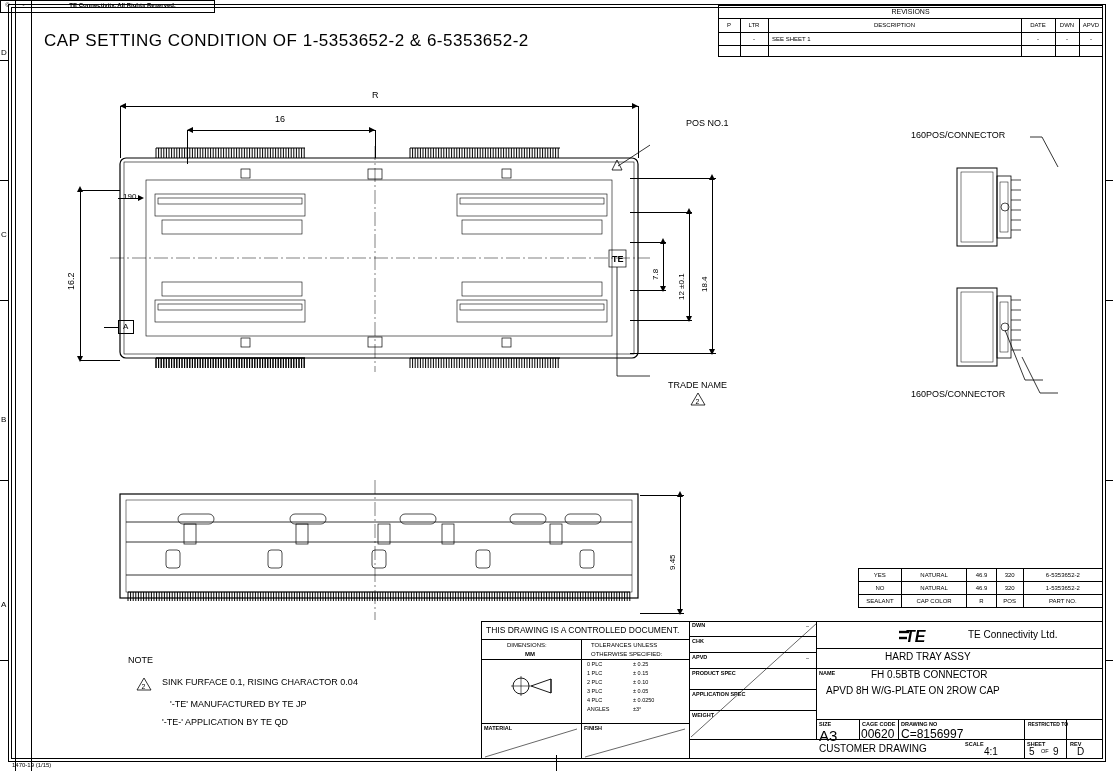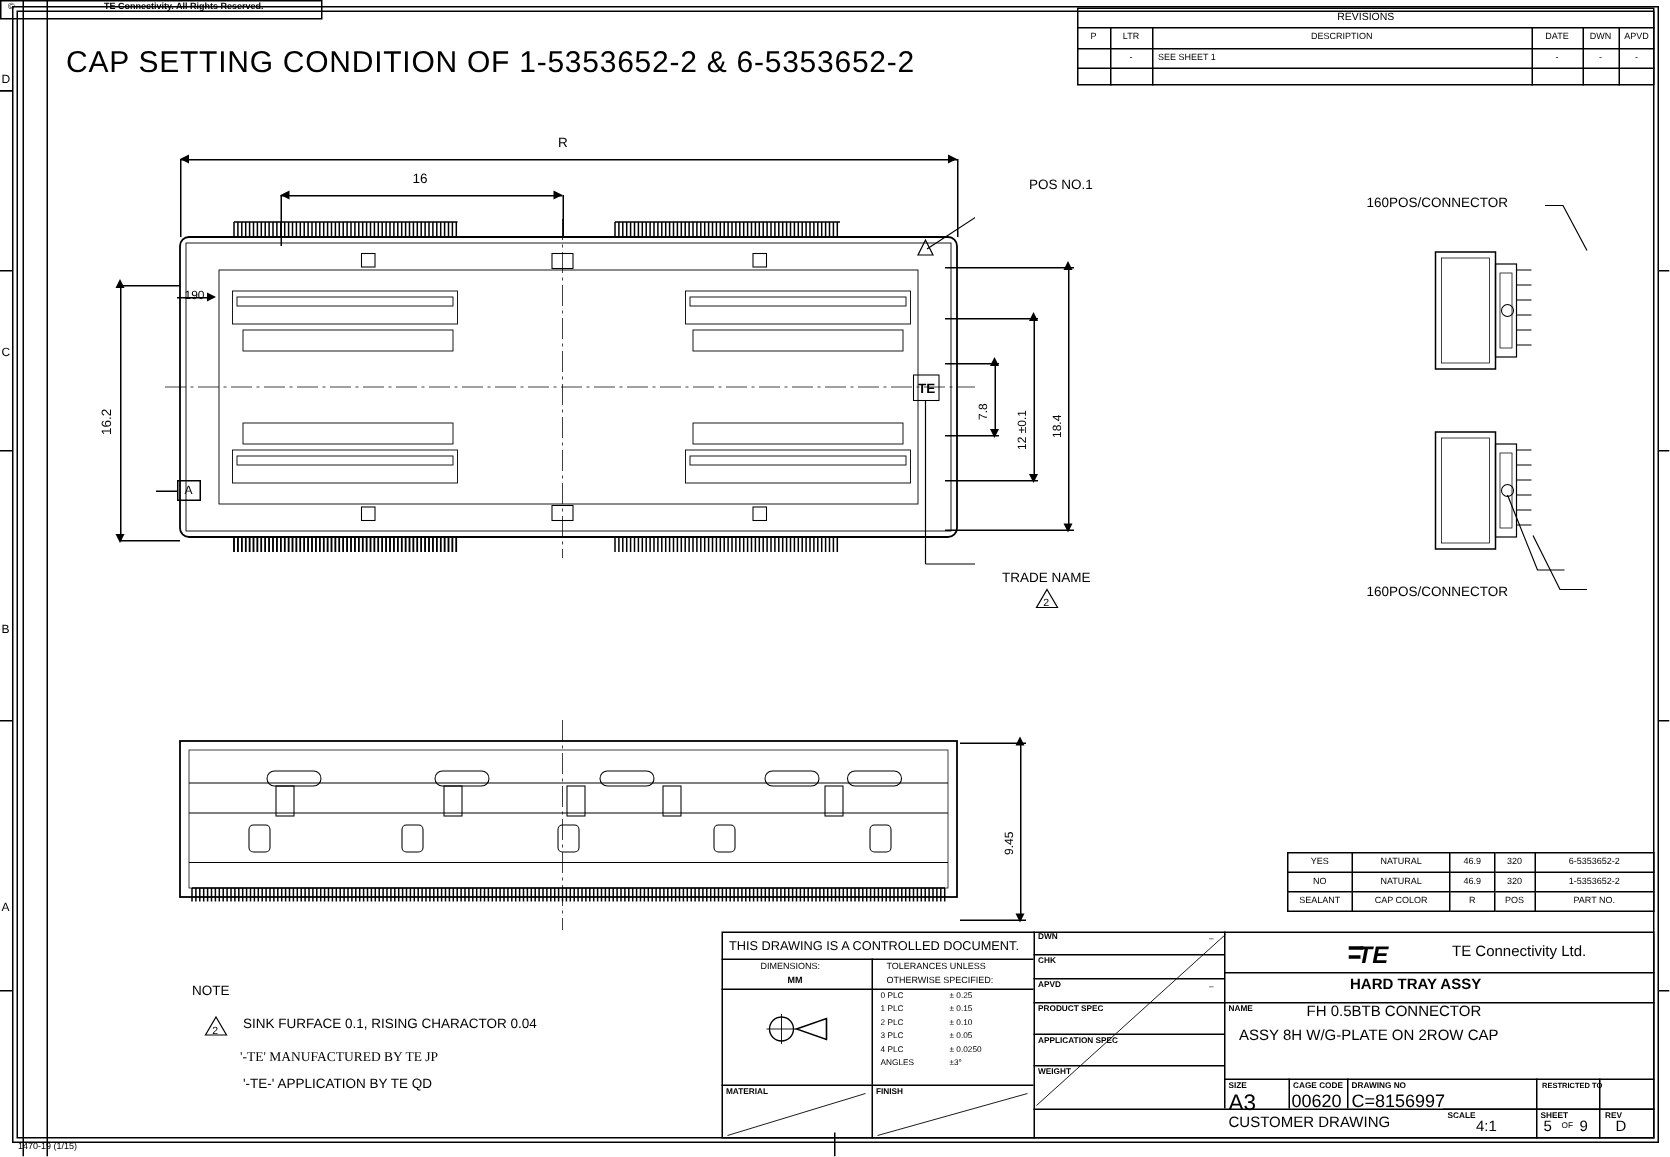--- a/index.html
+++ b/index.html
@@ -15,21 +15,21 @@
   #sheet-border{left:8px;top:4px;width:1098px;height:758px;border:1px solid #000;box-sizing:border-box;}
   #sheet-border-inner{left:11px;top:7px;width:1092px;height:752px;border:1px solid #000;box-sizing:border-box;}
 
   
   #copyright-bar{left:14px;top:5px;width:215px;height:13px;border:1px solid #000;box-sizing:border-box;background:#fff;}
   #copyright-bar .c1{position:absolute;left:0;top:0;width:16px;height:100%;border-right:1px solid #000;box-sizing:border-box;}
   #copyright-bar .c2{position:absolute;left:16px;top:0;width:16px;height:100%;border-right:1px solid #000;box-sizing:border-box;}
   .mini{font-size:6px;line-height:11px;text-align:center;}
 
   
-  #drawing-title{left:44px;top:31px;font-size:20px;letter-spacing:.5px;}
+  #drawing-title{left:44px;top:31px;font-size:17px;letter-spacing:.5px;}
 
   
   #rev-block{left:718px;top:5px;width:385px;height:52px;}
   #rev-block .cell{position:absolute;font-size:6px;text-align:center;line-height:9px;}
 
   
   #title-block{left:481px;top:621px;width:622px;height:138px;}
 
   .tb-label{font-size:5.5px;}
   .tb-text{font-size:8px;}
@@ -829,21 +829,21 @@
 
 <div class="abs" style="left:128px;top:655px;">
   <div class="txt lbl" style="left:0;top:0;position:relative;display:block;">NOTE</div>
   <div style="position:absolute;left:8px;top:22px;width:16px;height:14px;">
     <svg width="16" height="14">
         <polygon points="8,1 15,13 1,13" fill="none" stroke="#000" stroke-width="0.8"></polygon>
         <text x="5.5" y="12" font-size="7" font-family="Liberation Sans, sans-serif">2</text>
       </svg>
   </div>
   <div class="txt lbl" style="left:34px;top:22px;">SINK FURFACE 0.1, RISING CHARACTOR 0.04</div>
-  <div class="txt lbl" style="left:32px;top:44px;font-family:Liberation Serif, serif;">'-TE' MANUFACTURED BY TE JP</div>
+  <div class="txt lbl" style="left:42px;top:44px;">'-TE' MANUFACTURED BY TE JP</div>
   <div class="txt lbl" style="left:34px;top:62px;">'-TE-' APPLICATION BY TE QD</div>
 </div>
 
 <div class="abs" style="left:858px;top:568px;">
   <table class="gr" style="width:245px;">
     <tbody>
         <tr>
       <td style="width:40px">YES</td>
       <td style="width:62px">NATURAL</td>
       <td style="width:27px">46.9</td>
@@ -954,23 +954,23 @@
 
   <div class="abs" style="left:418px;top:4px;width:56px;height:20px;">
     <svg width="56" height="20">
       <text x="6" y="17" font-family="Liberation Sans, sans-serif" font-size="16" font-weight="bold" font-style="italic">TE</text>
       <line x1="0" y1="7" x2="10" y2="7" stroke="#000" stroke-width="2.4"></line>
       <line x1="0" y1="13" x2="8" y2="13" stroke="#000" stroke-width="2.4"></line>
     </svg>
   </div>
   <div class="txt" style="left:487px;top:8px;font-size:10px;">TE Connectivity Ltd.</div>
 
-  <div class="txt" style="left:419px;top:30px;font-size:10px;font-weight:bold;">HARD TRAY ASSY</div>
+  <div class="txt" style="left:404px;top:30px;font-size:10px;">HARD TRAY ASSY</div>
   <div class="txt" style="left:390px;top:48px;font-size:10px;">FH 0.5BTB CONNECTOR</div>
-  <div class="txt" style="left:345px;top:64px;font-size:10px;">ASSY 8H W/G-PLATE ON 2ROW CAP</div>
+  <div class="txt" style="left:345px;top:64px;font-size:10px;">APVD 8H W/G-PLATE ON 2ROW CAP</div>
 
   <div class="txt tb-label" style="left:338px;top:100px;font-weight:bold;">SIZE</div>
   <div class="txt" style="left:338px;top:106px;font-size:15px;">A3</div>
   <div class="txt tb-label" style="left:381px;top:100px;font-weight:bold;">CAGE CODE</div>
   <div class="txt" style="left:380px;top:106px;font-size:12px;">00620</div>
   <div class="txt tb-label" style="left:420px;top:100px;font-weight:bold;">DRAWING NO</div>
   <div class="txt" style="left:420px;top:106px;font-size:12px;">C=8156997</div>
   <div class="txt tb-label" style="left:547px;top:100px;font-weight:bold;font-size:5px;">RESTRICTED TO</div>
 
   <div class="txt" style="left:338px;top:122px;font-size:10px;">CUSTOMER DRAWING</div>

